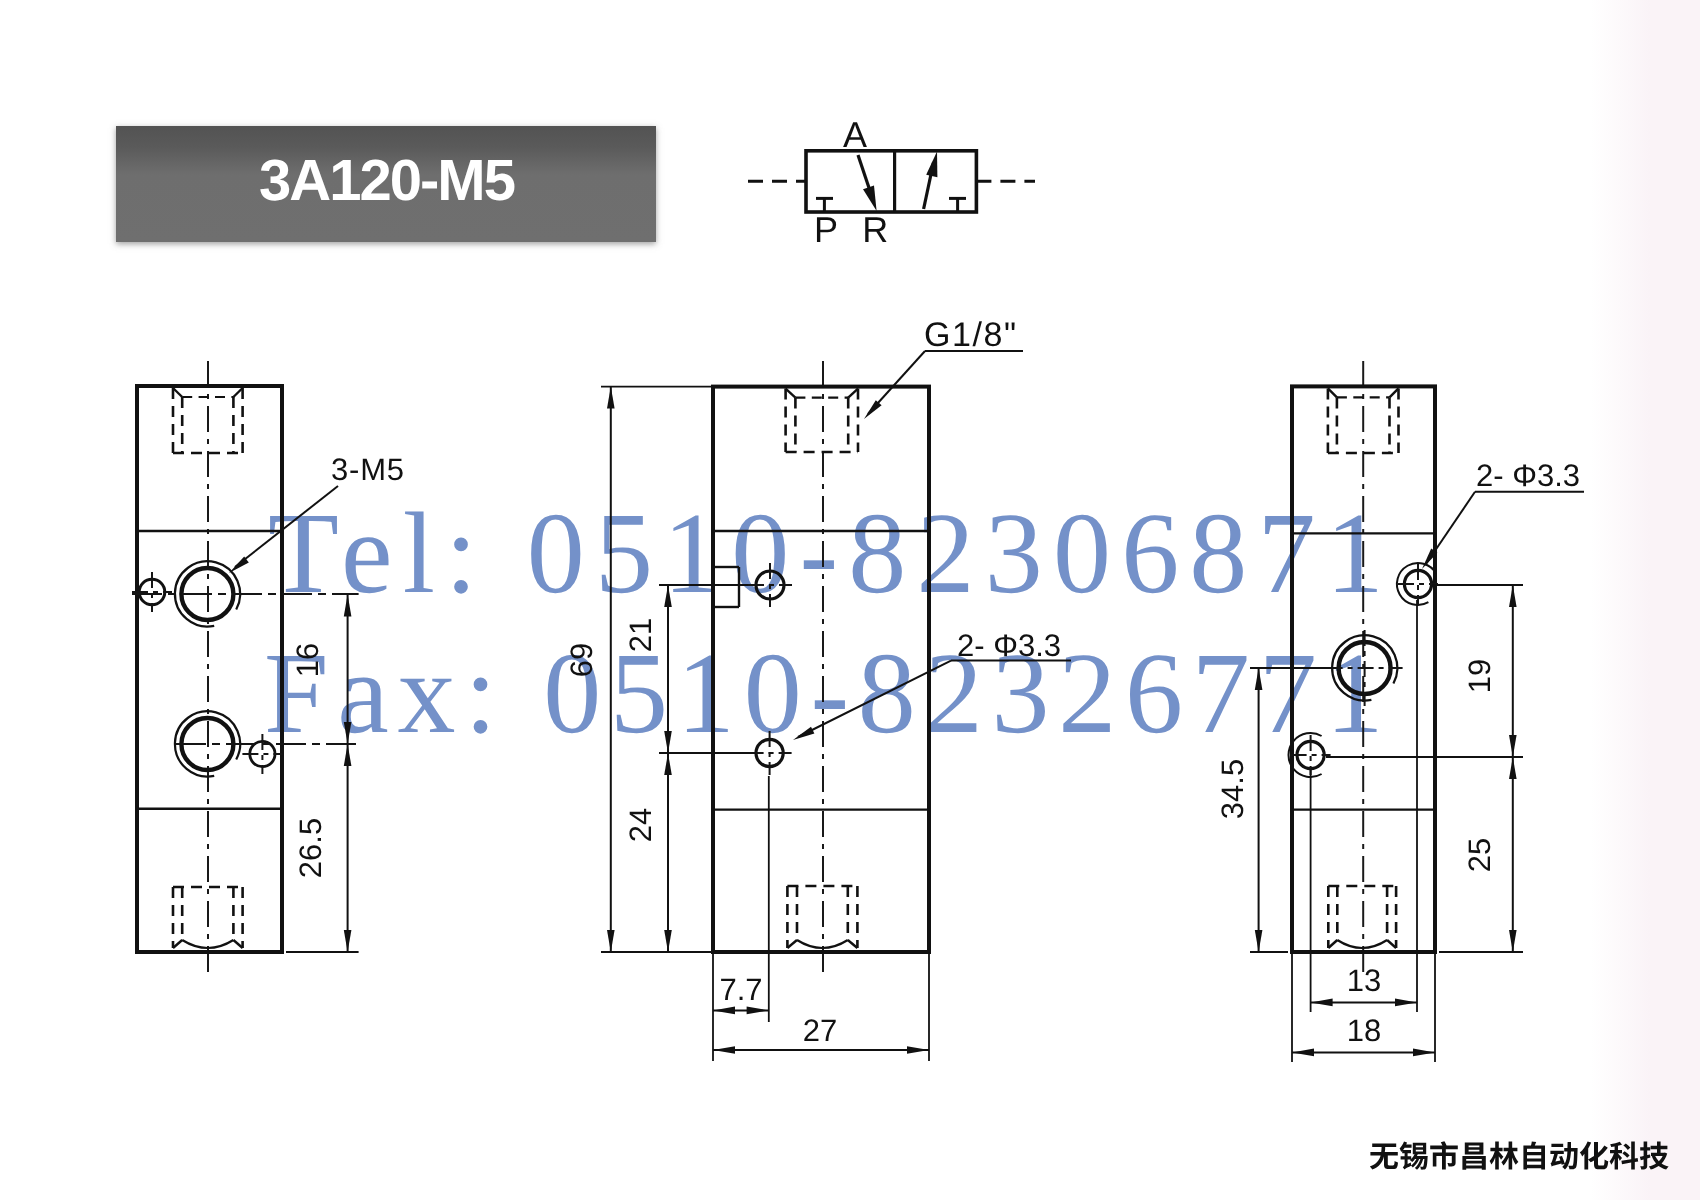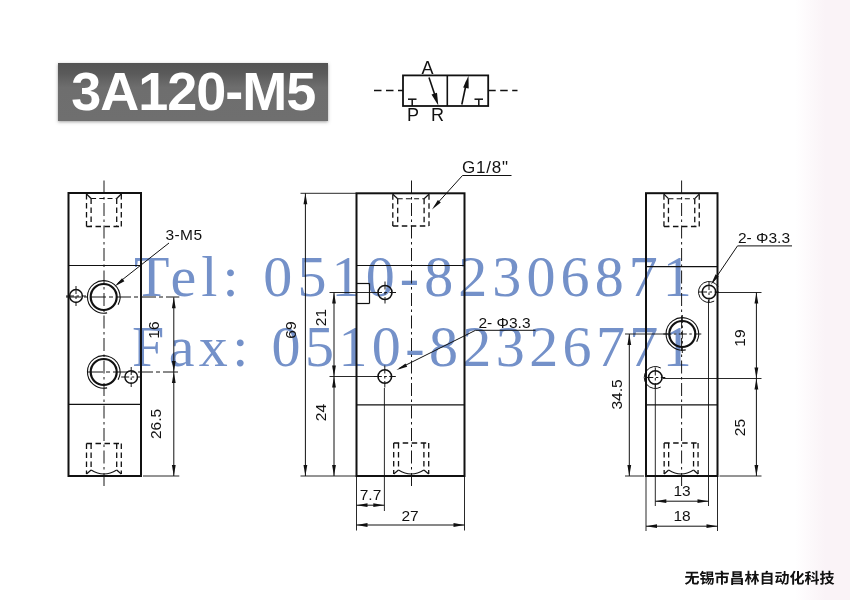--- a/index.html
+++ b/index.html
@@ -4,21 +4,21 @@
 <style>
 html,body { margin:0; padding:0; }
 #page { position:relative; width:850px; height:600px; background:#ffffff; overflow:hidden;
   font-family:"Liberation Sans", sans-serif; }
 #pink { position:absolute; right:0; top:0; width:55px; height:600px;
   background:linear-gradient(to right, rgba(250,243,247,0) 0%, #faf3f7 55%); }
 #title { position:absolute; left:57.5px; top:63px; width:270.5px; height:57.5px;
   background:linear-gradient(#535353 0%, #5a5a5a 18%, #6e6e6e 42%, #6f6f6f 100%);
   box-shadow:0 1px 3px rgba(120,120,120,0.7); }
 #title span { position:absolute; left:0; right:0; top:50%; transform:translateY(-52%);
-  text-align:center; padding-left:1px; color:#ffffff; font-size:54px; font-weight:bold; letter-spacing:-1px;
+  text-align:center; padding-left:1px; color:#ffffff; font-size:29px; font-weight:bold; letter-spacing:-1px;
   font-family:"Liberation Sans", sans-serif; }
 .wm { position:absolute; color:#7491c9; font-family:"Liberation Serif", serif;
   font-size:58px; letter-spacing:4.8px; white-space:nowrap; }
 svg { position:absolute; left:0; top:0; }
 text { font-family:"Liberation Sans", sans-serif; }
 </style>
 </head>
 <body>
 <div id="page">
 

